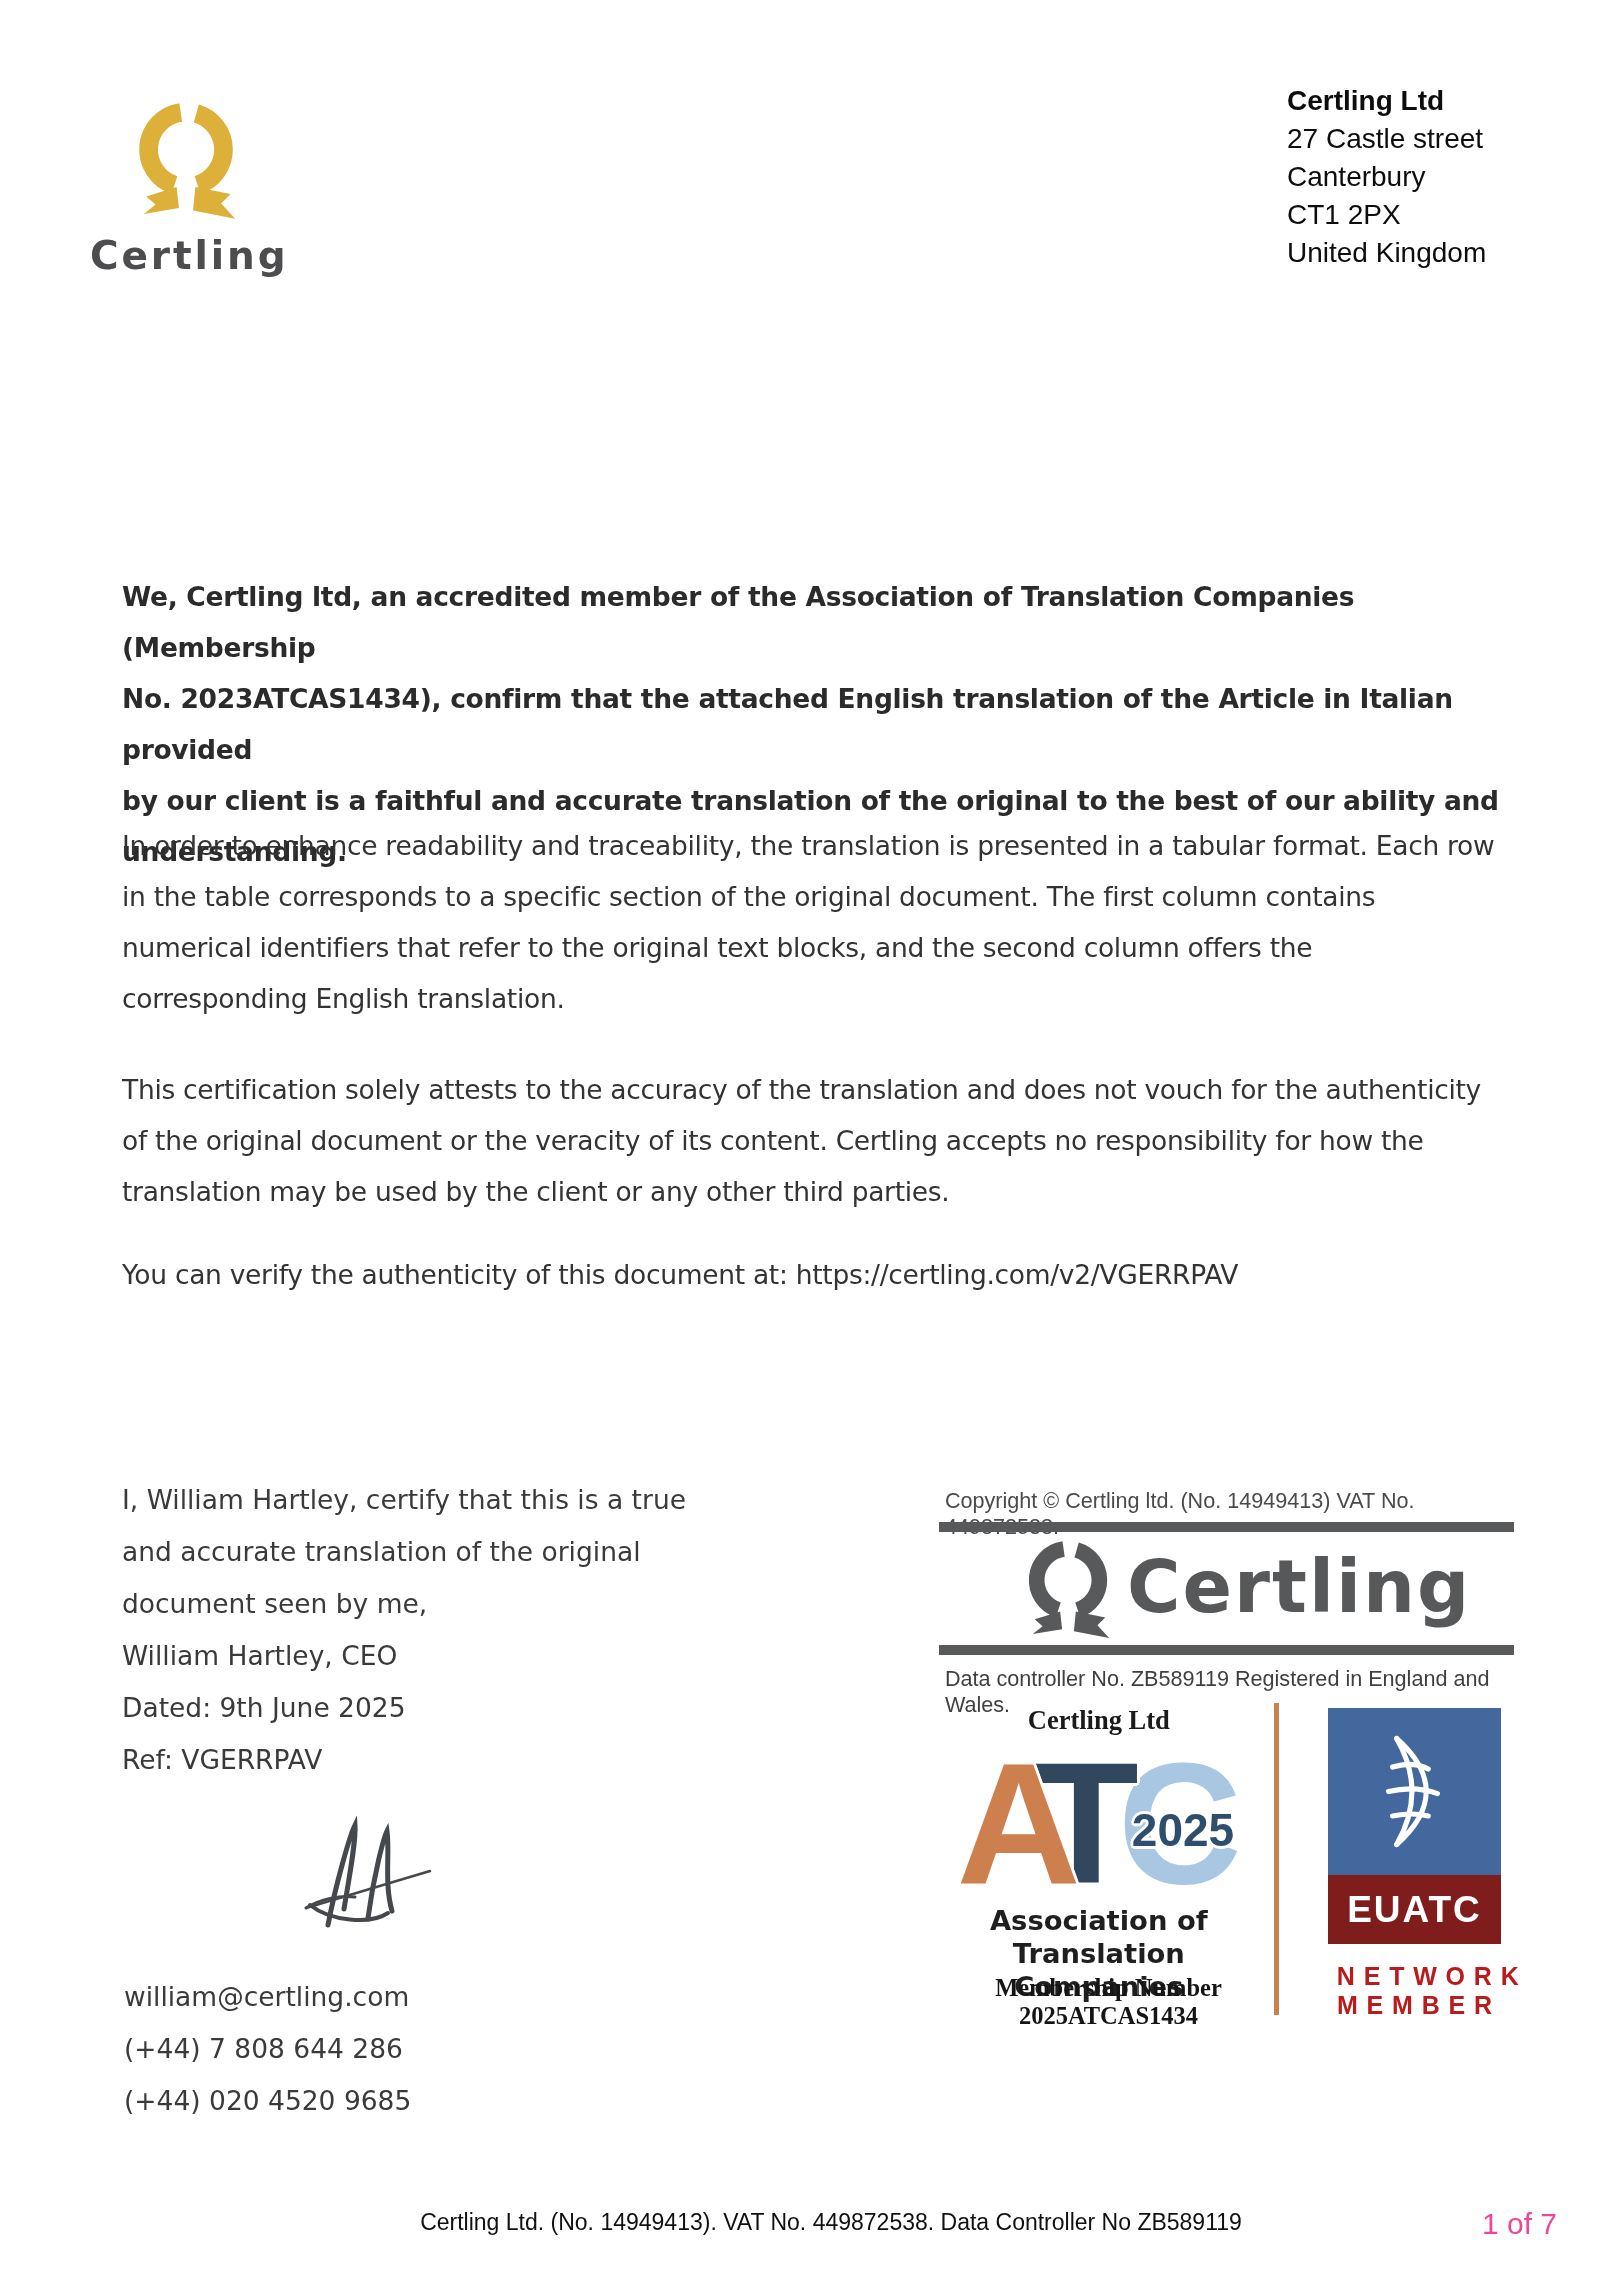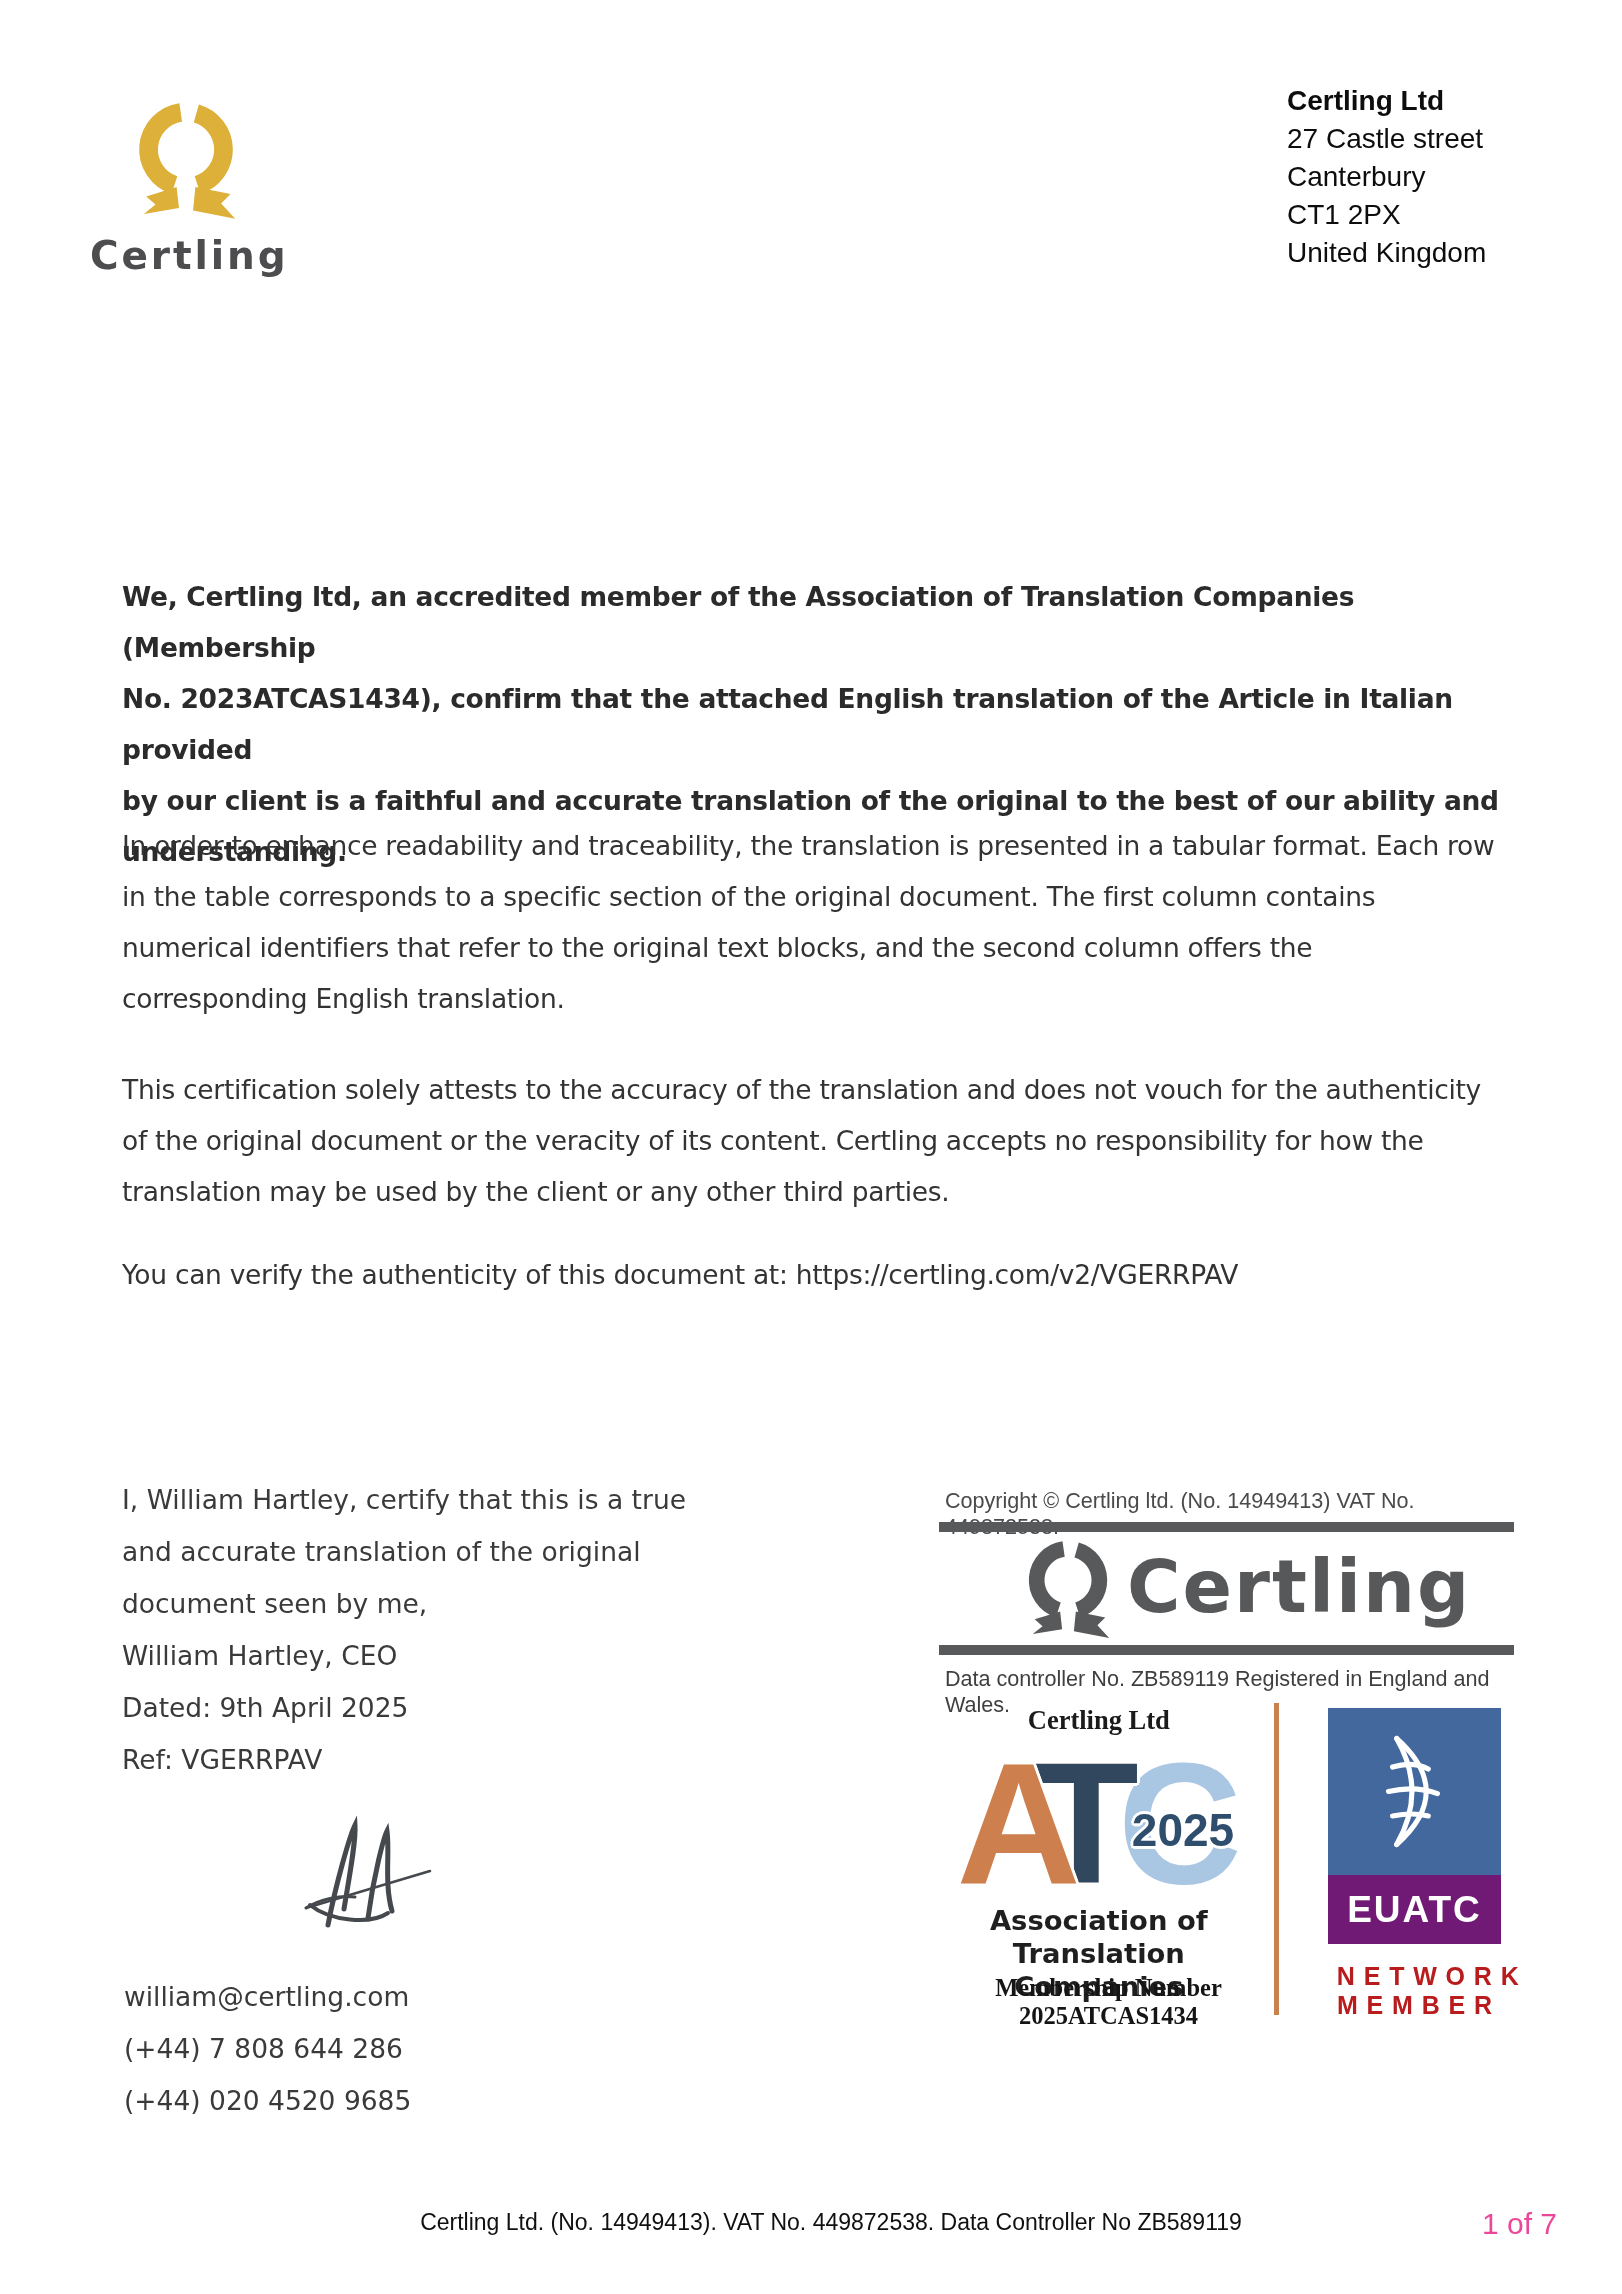--- a/index.html
+++ b/index.html
@@ -116,21 +116,21 @@
   }
   .vdivider{left:335px;top:223px;width:4.9px;height:312px;background:#c8824f;}
 
   
   .euatc{left:389px;top:228px;width:173px;}
   .euatc-blue{
     width:173px;height:167px;background:#43689d;
     display:flex;align-items:center;justify-content:center;
   }
   .euatc-band{
-    width:173px;height:69px;background:#701a75;
+    width:173px;height:69px;background:#7f1d1d;
     color:#ffffff;text-align:center;line-height:69px;
     font-family:"Liberation Sans",sans-serif;
     font-size:37px;font-weight:700;letter-spacing:2px;
   }
   .euatc-network{
     margin-top:18px;text-align:center;
     font-family:"Liberation Sans",sans-serif;
     font-size:25px;line-height:29px;font-weight:700;
     letter-spacing:8.8px;color:#b91c1c;
     padding-left:8.8px;
@@ -189,21 +189,21 @@
 corresponding English translation.</div>
   <div class="abs para pre p3">This certification solely attests to the accuracy of the translation and does not vouch for the authenticity
 of the original document or the veracity of its content. Certling accepts no responsibility for how the
 translation may be used by the client or any other third parties.</div>
   <div class="abs para p4">You can verify the authenticity of this document at: https://certling.com/v2/VGERRPAV</div>
 
   <div class="abs attest pre">I, William Hartley, certify that this is a true
 and accurate translation of the original
 document seen by me,
 William Hartley, CEO
-Dated: 9th April 2025
+Dated: 9th June 2025
 Ref: VGERRPAV</div>
 
   <div class="abs signature">
     <svg width="137" height="125" viewBox="0 0 135 125" fill="none" stroke="#45494e" stroke-linecap="round">
       <path d="M28,112 C36,70 50,22 55,12 C56,28 50,60 44,96" stroke-width="5"></path>
       <path d="M68,105 C74,60 84,24 87,18 C90,40 84,70 92,98" stroke-width="5"></path>
       <path d="M6,95 L130,58" stroke-width="2.5"></path>
       <path d="M10,92 C30,108 70,112 88,100" stroke-width="4"></path>
       <path d="M6,95 C20,86 40,82 55,84" stroke-width="3"></path>
     </svg>

